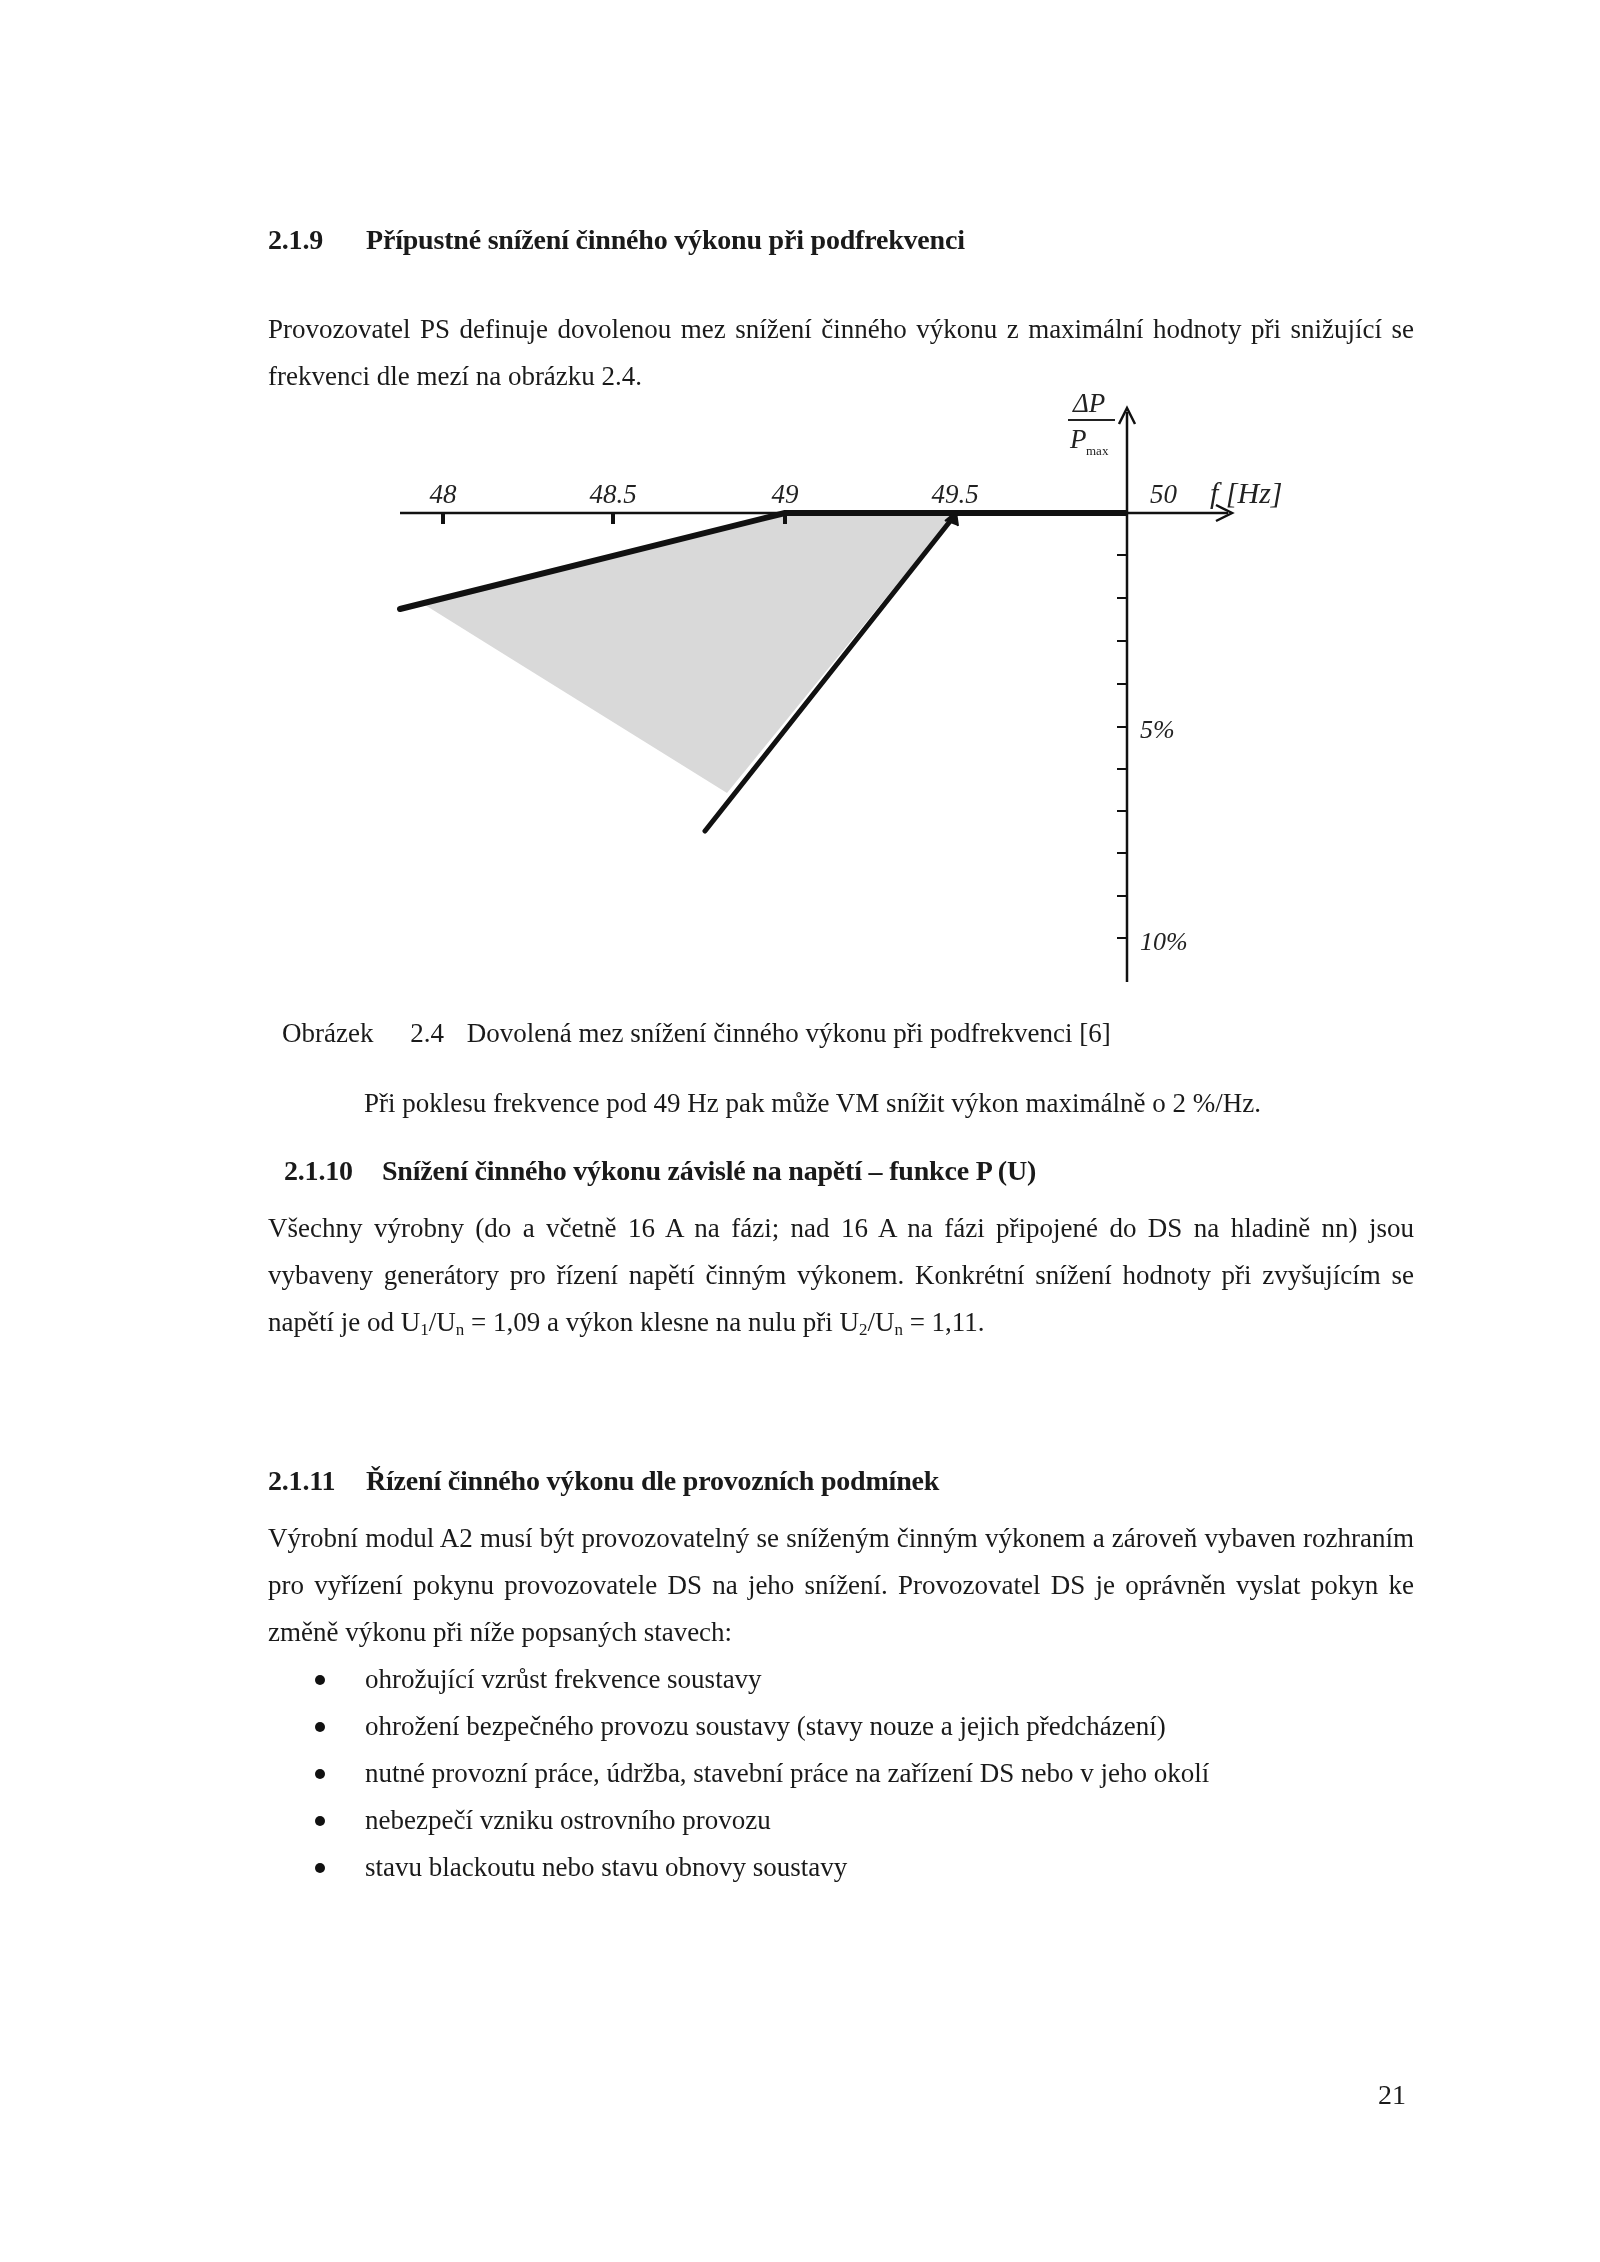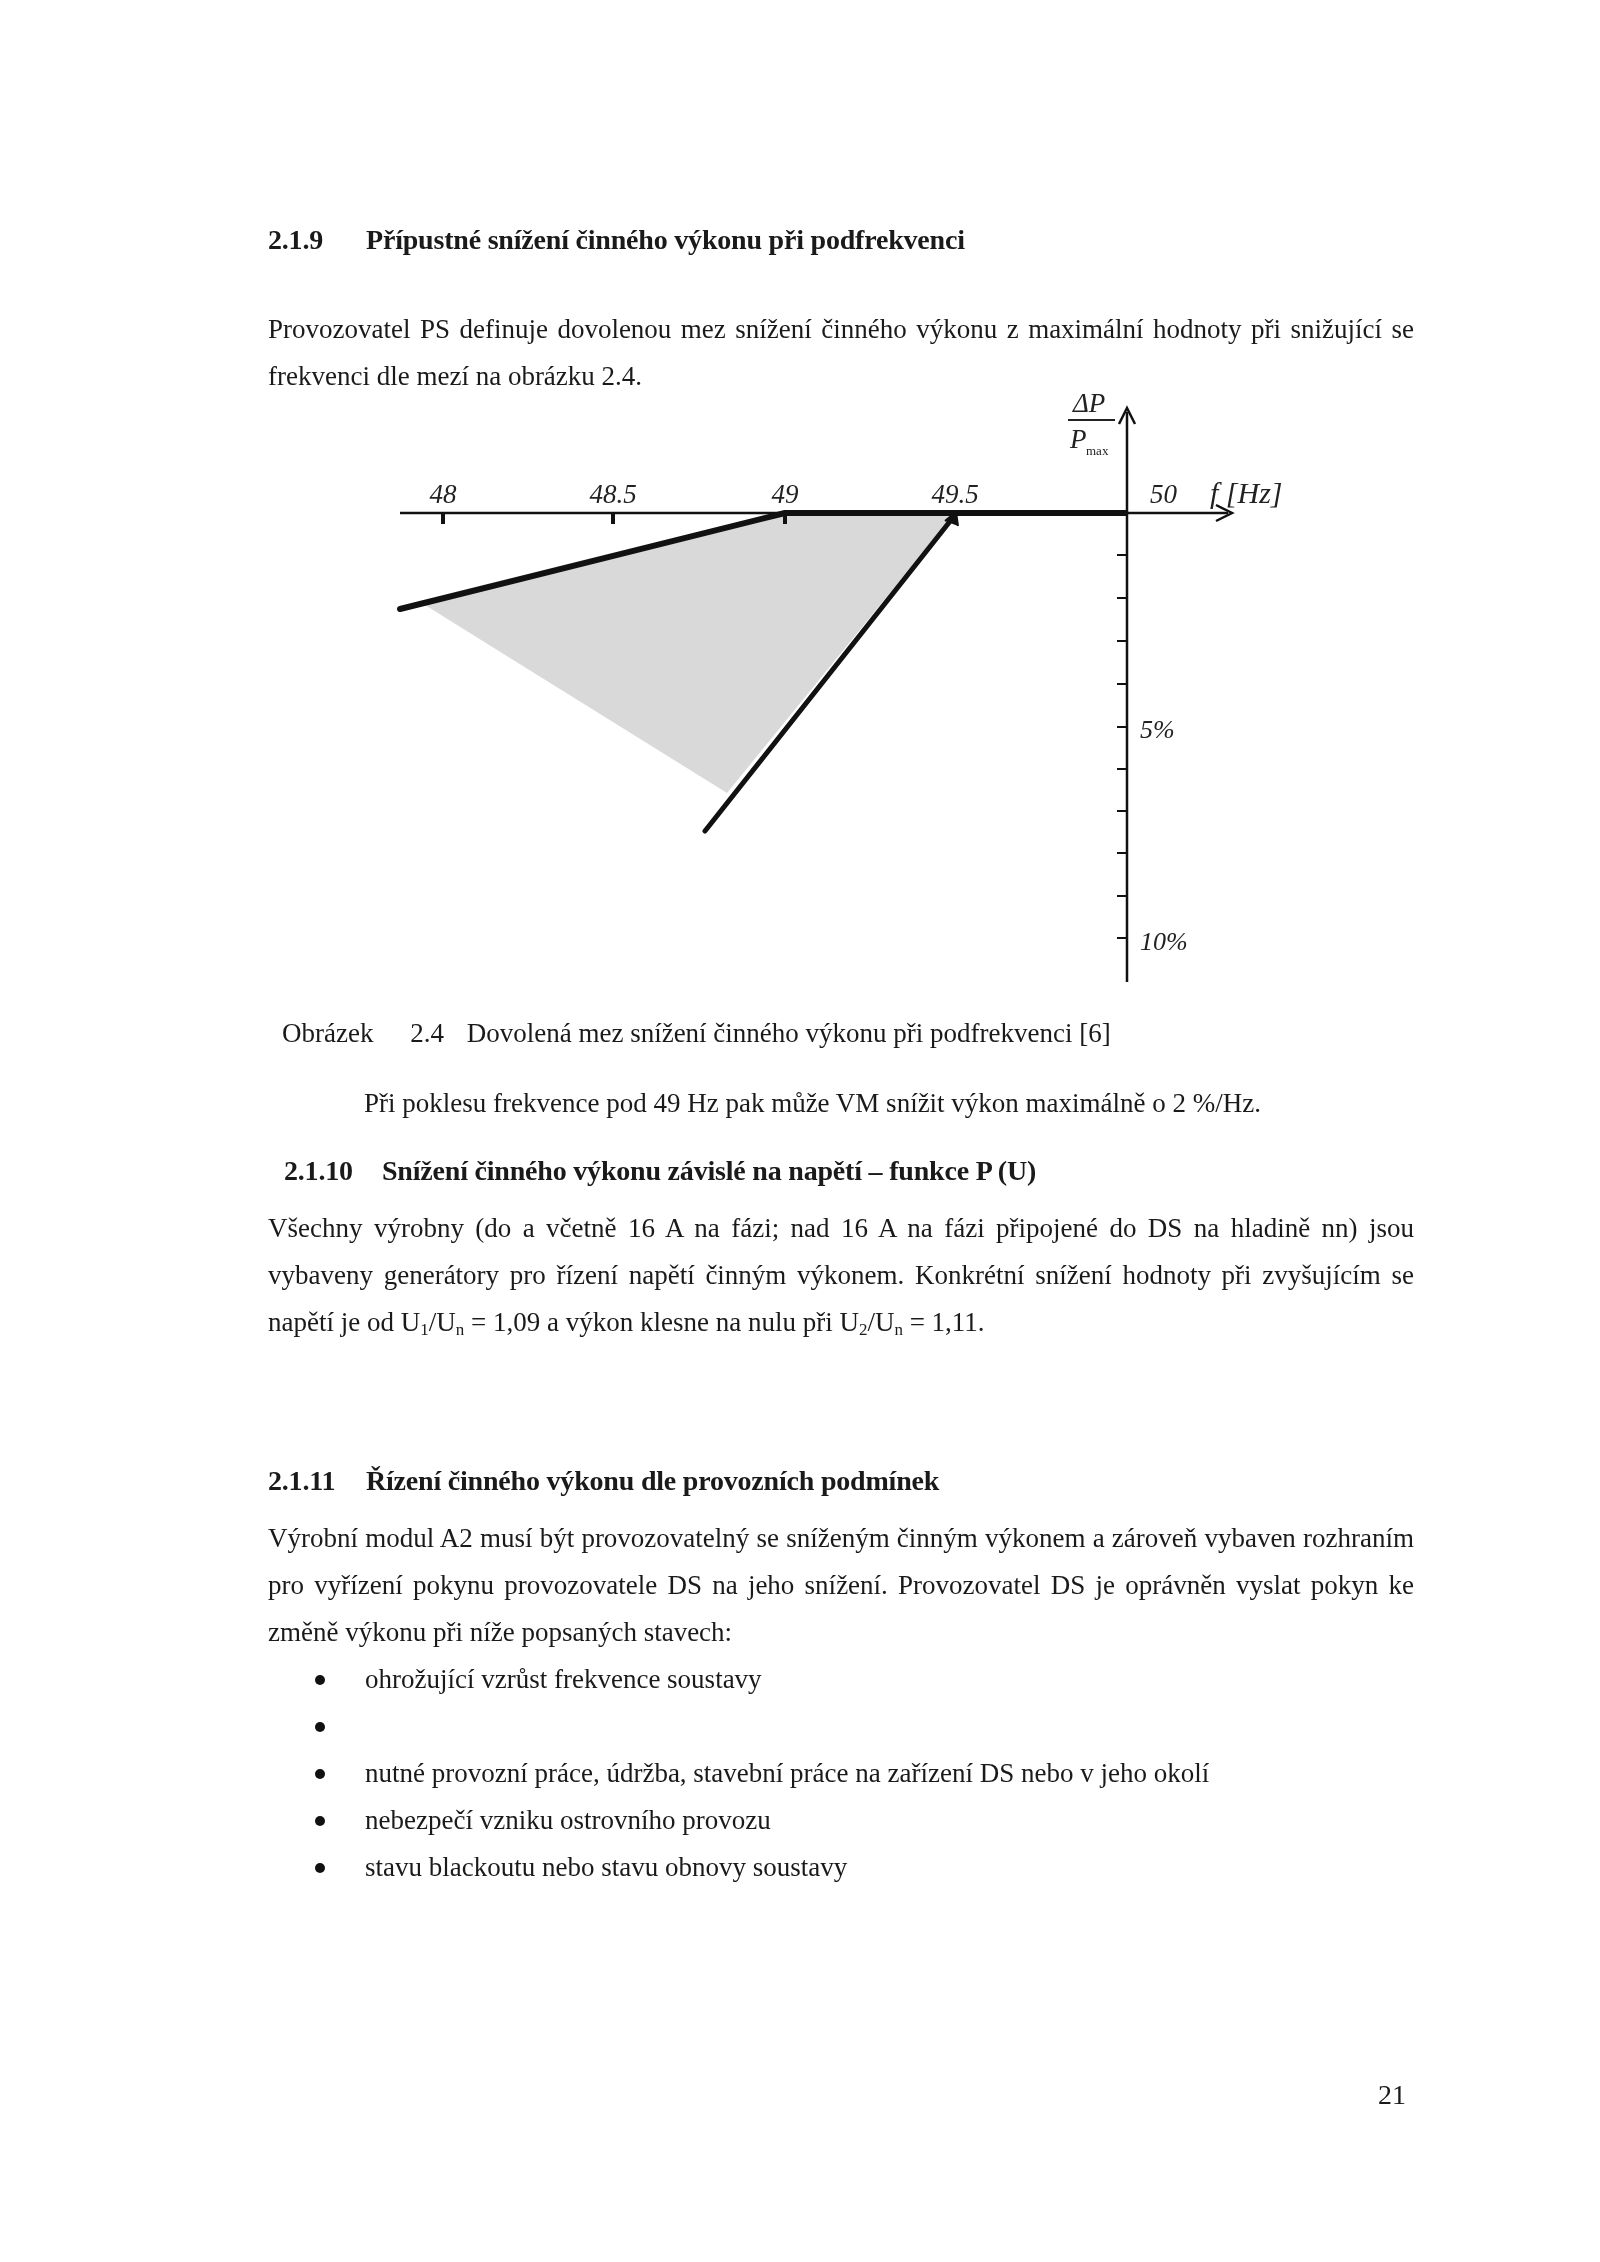--- a/index.html
+++ b/index.html
@@ -95,19 +95,19 @@
 </div>
 
 <div class="abs h" style="left:268px; top:1465px;">
   <span class="num" style="width:98px;">2.1.11</span><span>Řízení činného výkonu dle provozních podmínek</span>
 </div>
 
 <div class="abs p" style="left:268px; top:1515px; width:1146px;">Výrobní modul A2 musí být provozovatelný se sníženým činným výkonem a zároveň vybaven rozhraním pro vyřízení pokynu provozovatele DS na jeho snížení. Provozovatel DS je oprávněn vyslat pokyn ke změně výkonu při níže popsaných stavech:</div>
 
 <ul class="abs bullets" style="left:268px; top:1656px; width:1200px;">
   <li><span class="dot"></span><span>ohrožující vzrůst frekvence soustavy</span></li>
-  <li><span class="dot"></span></li>
+  <li><span class="dot"></span><span>ohrožení bezpečného provozu soustavy (stavy nouze a jejich předcházení)</span></li>
   <li><span class="dot"></span><span>nutné provozní práce, údržba, stavební práce na zařízení DS nebo v jeho okolí</span></li>
   <li><span class="dot"></span><span>nebezpečí vzniku ostrovního provozu</span></li>
   <li><span class="dot"></span><span>stavu blackoutu nebo stavu obnovy soustavy</span></li>
 </ul>
 
 <div class="abs page-num" style="left:1378px; top:2040px;">21</div>
 
 </body></html>

